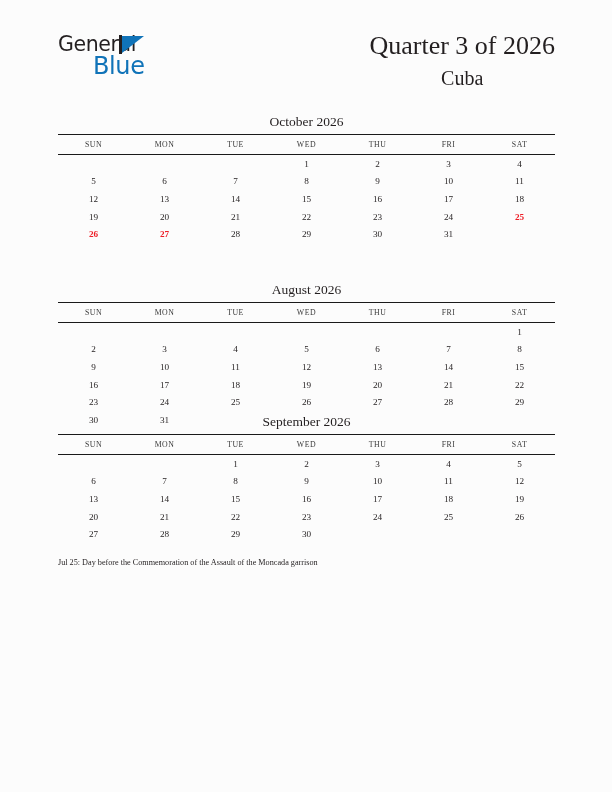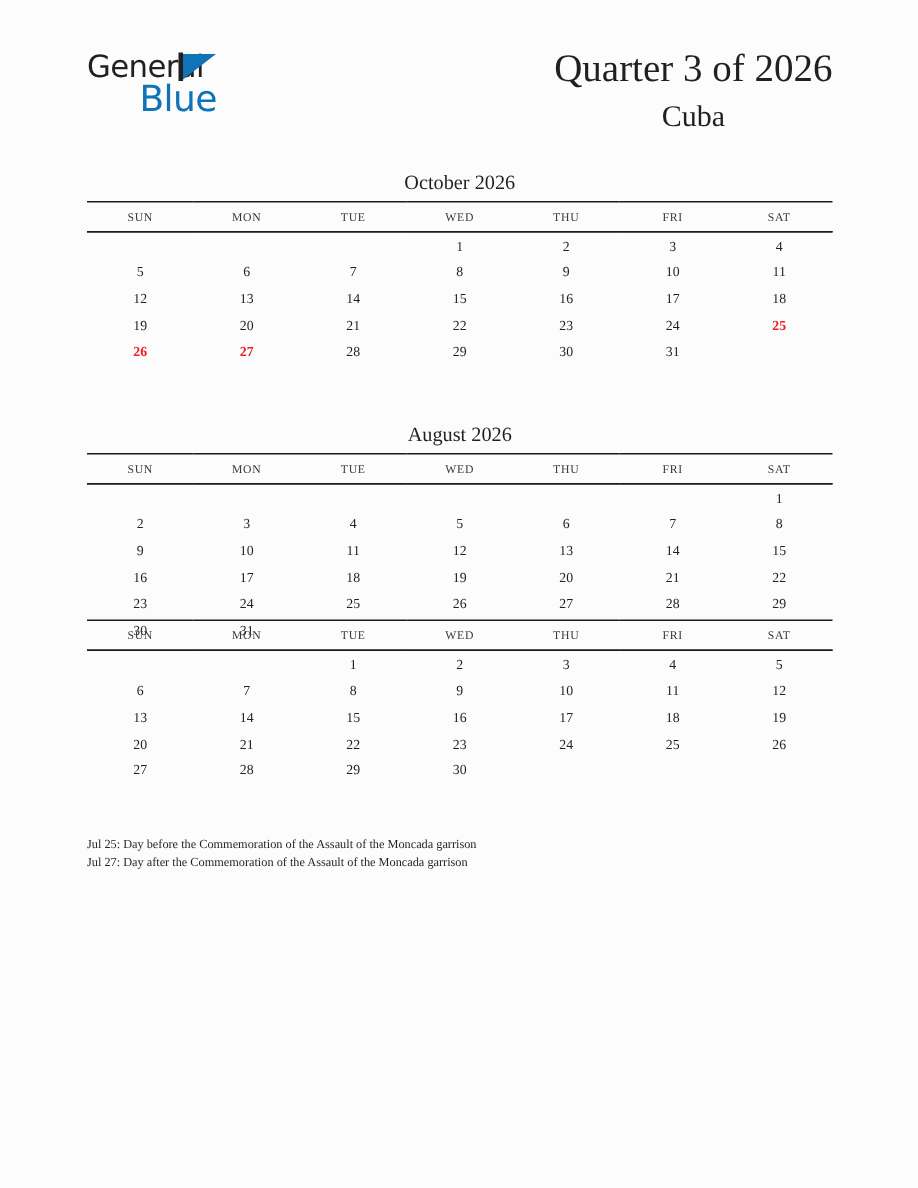--- a/index.html
+++ b/index.html
@@ -309,20 +309,21 @@
             <td class="empty"></td>
             <td class="empty"></td>
             <td class="empty"></td>
             <td class="empty"></td>
           </tr>
         </tbody>
     </table>
   </div>
 
   <div class="month" id="month-2" style="top:413px;">
+    <div class="month-title">September 2026</div>
     <table class="cal">
       <thead>
           <tr>
             <th>SUN</th>
             <th>MON</th>
             <th>TUE</th>
             <th>WED</th>
             <th>THU</th>
             <th>FRI</th>
             <th>SAT</th>
@@ -373,16 +374,15 @@
             <td class="empty"></td>
             <td class="empty"></td>
             <td class="empty"></td>
           </tr>
         </tbody>
     </table>
   </div>
 
   <div class="notes">
       <p class="note">Jul 25: Day before the Commemoration of the Assault of the Moncada garrison</p>
-      <p class="note">Jul 27: Day after the Commemoration of the Assault of the Moncada garrison</p>
     </div>
 
 </div>
 
 </body></html>

